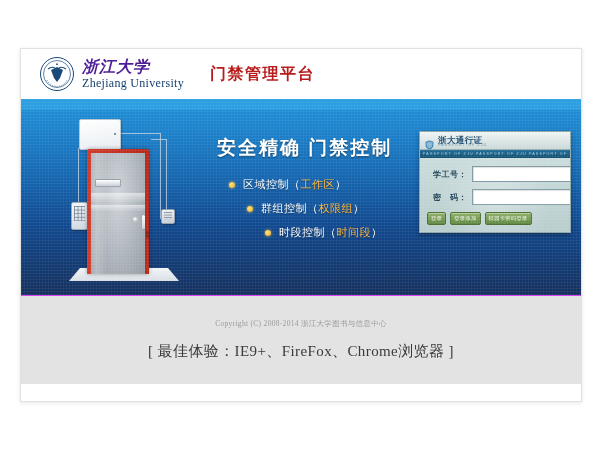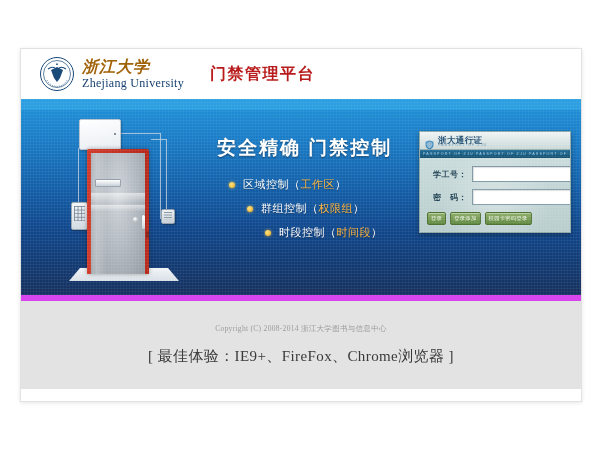--- a/index.html
+++ b/index.html
@@ -18,21 +18,21 @@
   
   .site-header{
     height:50px;background:#ffffff;display:flex;align-items:center;
     padding-left:18px;box-sizing:border-box;
   }
   .logo-seal{width:36px;height:36px;flex:0 0 36px;position:relative;}
   .logo-seal svg{display:block;}
   .logo-word{margin-left:7px;line-height:1;}
   .logo-cn{
     font-family:"Liberation Serif","DejaVu Serif",serif;
-    font-size:16px;font-weight:bold;color:#a16207;letter-spacing:1px;
+    font-size:16px;font-weight:bold;color:#4c1d95;letter-spacing:1px;
     font-style:italic;
   }
   .logo-en{
     font-family:"Liberation Serif","DejaVu Serif",serif;
     font-size:12px;color:#16406f;letter-spacing:.3px;margin-top:2px;
   }
   .site-title{
     margin-left:26px;font-size:16px;font-weight:bold;color:#b91c1c;
     letter-spacing:1.5px;
   }
@@ -197,21 +197,21 @@
   .lp-btn{
     height:11px;line-height:11px;padding:0 3px;
     background:linear-gradient(180deg,#8faf6a,#5f8840);
     border:1px solid #4d7133;border-radius:2px;
     color:#f2f7ec;font-size:5.2px;letter-spacing:.4px;white-space:nowrap;
     text-align:center;box-shadow:inset 0 1px 0 rgba(255,255,255,.35);
     cursor:pointer;
   }
   
   .site-footer{
-    height:88px;background:#e3e3e3;border-top:6px solid #d946ef;
+    height:88px;background:#e3e3e3;border-top:1px solid #d946ef;
     display:flex;flex-direction:column;align-items:center;justify-content:center;
   }
   .fl1{font-size:7.5px;color:#9a9a9a;letter-spacing:.3px;margin-bottom:13px;
     font-family:"Liberation Serif","DejaVu Serif",serif;}
   .fl2{font-size:15px;color:#3a3a3a;letter-spacing:.4px;
     font-family:"Liberation Serif","DejaVu Serif",serif;}
 </style>
 </head>
 <body>
 

